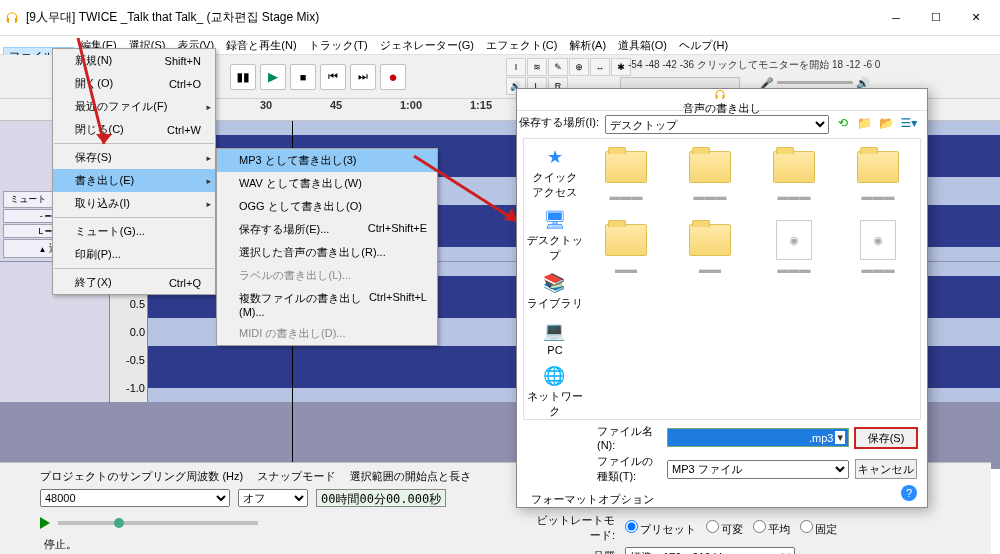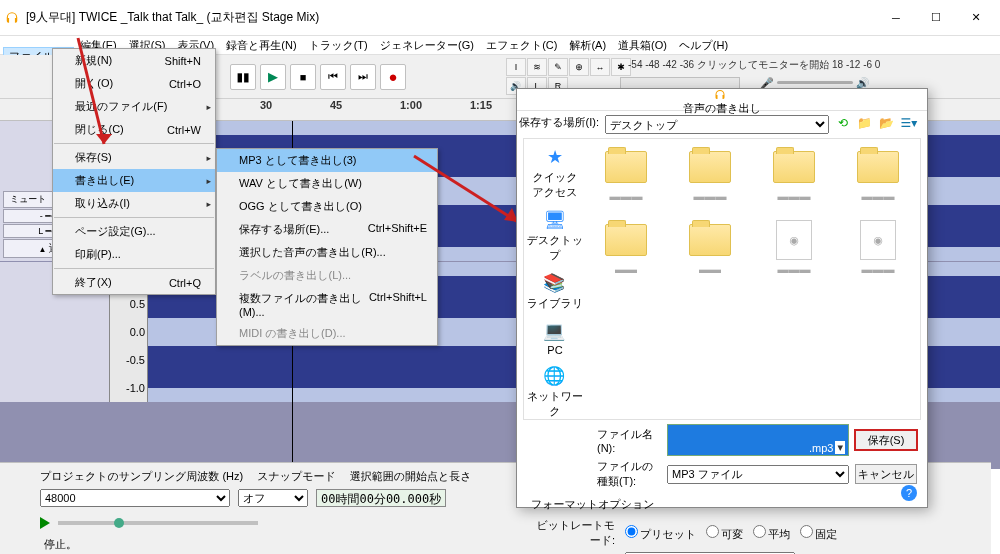--- a/index.html
+++ b/index.html
@@ -73,21 +73,21 @@
 .dlg-files { flex:1; padding:8px 4px; background:#fff;}
 .dlg-files .frow { display:flex; gap:12px; margin-bottom:18px;}
 .dlg-files .fitem { display:flex; flex-direction:column; align-items:center; width:72px; font-size:9px; text-align:center; color:#aaa;}
 .dlg-files .fico { width:48px; height:40px; display:flex; align-items:center; justify-content:center; margin-bottom:3px;}
 .folder-ico { width:42px; height:32px; background:linear-gradient(#ffe9a8,#f7d774); border-radius:2px; position:relative; border:1px solid #e0c050;}
 .folder-ico::before { content:""; position:absolute; top:-5px; left:2px; width:16px; height:6px; background:#f7d774; border-radius:2px 2px 0 0; border:1px solid #e0c050; border-bottom:none;}
 .file-ico { width:36px; height:40px; background:#fff; border:1px solid #ccc; display:flex; align-items:center; justify-content:center;}
 .dlg-fields { padding:4px 10px 2px 80px; display:flex; flex-direction:column; gap:3px;}
 .dlg-fields .frow2 { display:flex; align-items:center; gap:6px;}
 .dlg-fields label { width:64px; font-size:11px; text-align:left;}
-.dlg-fields .fname-in { flex:1; height:32px; background:#1e7be0; color:#fff; font-size:11px; border:1px solid #7a7; padding:1px 3px; display:flex; align-items:flex-end;}
+.dlg-fields .fname-in { flex:1; height:19px; background:#1e7be0; color:#fff; font-size:11px; border:1px solid #7a7; padding:1px 3px; display:flex; align-items:center;}
 .dlg-fields select { flex:1; height:19px; font-size:11px;}
 .dlg-fields .dbtn { width:62px; height:20px; border:1px solid #999; background:#f0f0f0; font-size:11px; text-align:center; line-height:18px;}
 .dlg-fields .dbtn.save { outline:2px solid #c22; outline-offset:-1px;}
 .dlg-opts { padding:6px 10px 6px 14px; font-size:11px;}
 .dlg-opts .orow { display:flex; align-items:center; gap:10px; margin-bottom:4px;}
 .dlg-opts .olabel { width:84px; text-align:right;}
 .dlg-opts select { width:170px; height:19px; font-size:11px;}
 .dlg-opts input[type=radio]{ margin-right:2px;}
 .dlg-help { position:absolute; bottom:6px; right:10px; width:16px; height:16px; border-radius:50%; background:#2a8cff; color:#fff; text-align:center; line-height:16px; font-size:11px;}
 svg.headphones path { fill:#f5a000;}
@@ -247,21 +247,21 @@
       <span>保存(S)</span>
     </div>
   <div class="ditem arr hl">
       <span>書き出し(E)</span>
     </div>
   <div class="ditem arr">
       <span>取り込み(I)</span>
     </div>
   <div class="dsep"></div>
   <div class="ditem">
-      <span>ページ設定(G)...</span>
+      <span>ミュート(G)...</span>
     </div>
   <div class="ditem">
       <span>印刷(P)...</span>
     </div>
   <div class="dsep"></div>
   <div class="ditem">
       <span>終了(X)</span>
       <span>Ctrl+Q</span>
     </div>
 </div>

